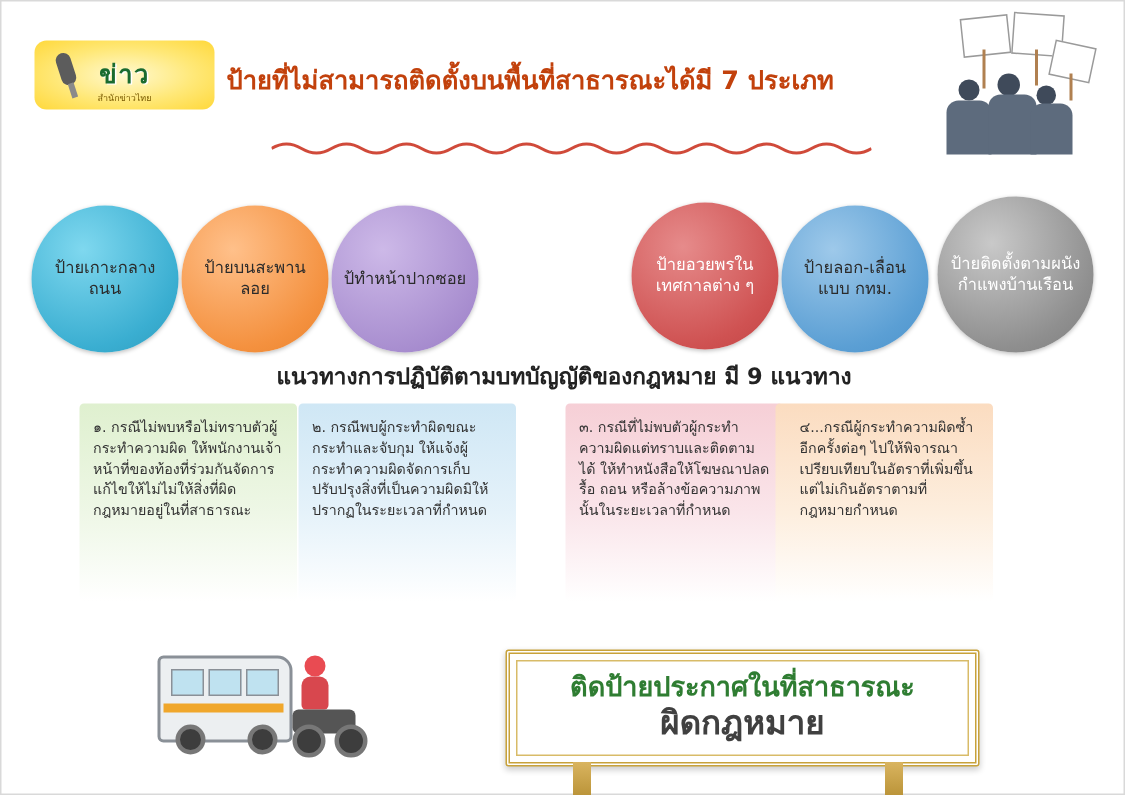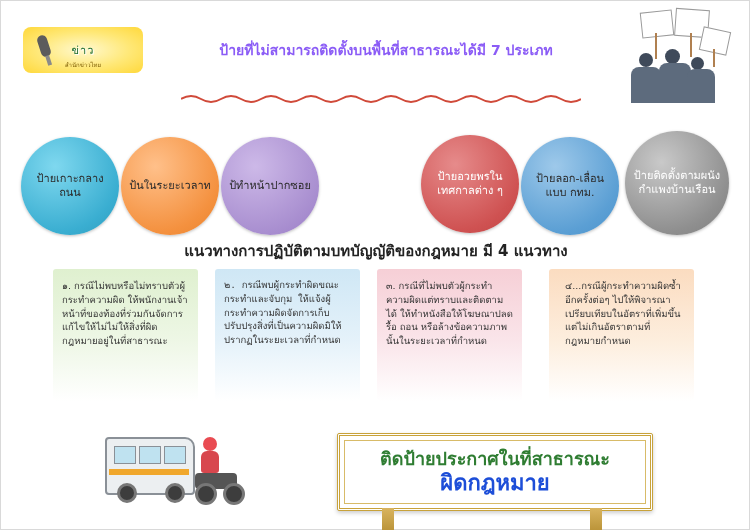--- a/index.html
+++ b/index.html
@@ -35,22 +35,22 @@
     left: 22px; top: 26px;
     width: 120px; height: 46px;
     border-radius: 8px;
     background: radial-gradient(ellipse at 50% 50%, #fff9d0 0%, #ffe877 55%, #ffd83a 100%);
     display: flex;
     align-items: center;
     justify-content: center;
     overflow: hidden;
   }
   .logo-text {
-    font-size: 11px;
-    font-weight: normal;
+    font-size: 17px;
+    font-weight: bold;
     color: #1a6b2f;
     letter-spacing: 1px;
     text-shadow: 1px 1px 0 #ffffff;
     line-height: 1;
     text-align: center;
   }
   .logo-sub {
     position: absolute;
     bottom: 3px;
     left: 0; right: 0;
@@ -71,24 +71,24 @@
     position: absolute;
     left: 3px; top: 21px;
     width: 4px; height: 10px;
     background: #8a8a8a;
   }
 
   .main-title {
     position: absolute;
     left: 150px; top: 38px;
     width: 470px;
-    text-align: center;
-    font-size: 14px;
-    font-weight: bold;
-    color: #8b5cf6;
+    text-align: left;
+    font-size: 17px;
+    font-weight: bold;
+    color: #c2410c;
   }
 
   .squiggle {
     position: absolute;
     left: 180px; top: 92px;
     width: 400px; height: 12px;
   }
 
   
   .people {
@@ -171,23 +171,23 @@
     width: 145px;
     height: 132px;
     border-radius: 3px;
     padding: 10px 9px;
     box-sizing: border-box;
     font-size: 9.5px;
     line-height: 1.45;
     color: #333333;
   }
   .k0 { left: 0px;   background: linear-gradient(180deg, #dff0cf 0%, #eef7e6 55%, #ffffff 100%); }
-  .k1 { left: 162px; background: linear-gradient(180deg, #cfe7f5 0%, #e5f2fa 55%, #ffffff 100%); font-family: Liberation Mono, monospace; }
+  .k1 { left: 146px; background: linear-gradient(180deg, #cfe7f5 0%, #e5f2fa 55%, #ffffff 100%); }
   .k2 { left: 324px; background: linear-gradient(180deg, #f6cfd6 0%, #fae5ea 55%, #ffffff 100%); }
-  .k3 { left: 496px; background: linear-gradient(180deg, #fbdcc0 0%, #fdeede 55%, #ffffff 100%); padding-left: 16px; }
+  .k3 { left: 464px; background: linear-gradient(180deg, #fbdcc0 0%, #fdeede 55%, #ffffff 100%); padding-left: 16px; }
 
   
   .banner {
     position: absolute;
     left: 296px; top: 432px;
     width: 310px; height: 72px;
     background: #ffffff;
     border: 3px double #c8a23a;
     border-radius: 2px;
     box-shadow: 0 2px 4px rgba(0,0,0,0.2);
@@ -204,21 +204,21 @@
   }
   .banner-line1 {
     font-size: 18px;
     font-weight: bold;
     color: #2f7d32;
     line-height: 1.2;
   }
   .banner-line2 {
     font-size: 22px;
     font-weight: bold;
-    color: #1d4ed8;
+    color: #404040;
     line-height: 1.2;
   }
   .banner-post {
     position: absolute;
     top: 72px;
     width: 12px;
     height: 26px;
     background: linear-gradient(180deg, #d9b45f, #b68f33);
   }
   .bp-left { left: 42px; }
@@ -320,37 +320,37 @@
       <div class="body-sh" style="left:36px; top:54px; width:32px; height:40px;"></div>
       <div class="body-sh" style="left:64px; top:60px; width:28px; height:34px;"></div>
     </div>
   </div>
 
   <div class="circles">
     <div class="circle c0">
       <span>ป้ายเกาะกลางถนน</span>
     </div>
     <div class="circle c1">
-      <span>ป้นในระยะเวลาท</span>
+      <span>ป้ายบนสะพานลอย</span>
     </div>
     <div class="circle c2">
       <span>ป้ทำหน้าปากซอย</span>
     </div>
     <div class="circle c5">
       <span>ป้ายลอก-เลื่อนแบบ กทม.</span>
     </div>
     <div class="circle c4">
       <span>ป้ายอวยพรในเทศกาลต่าง ๆ</span>
     </div>
     <div class="circle c6">
       <span>ป้ายติดตั้งตามผนังกำแพงบ้านเรือน</span>
     </div>
   </div>
 
-  <div class="sub-title">แนวทางการปฏิบัติตามบทบัญญัติของกฎหมาย  มี  4  แนวทาง</div>
+  <div class="sub-title">แนวทางการปฏิบัติตามบทบัญญัติของกฎหมาย  มี  9  แนวทาง</div>
 
   <div class="cards">
     <div class="card k0">
       <span>๑. กรณีไม่พบหรือไม่ทราบตัวผู้กระทำความผิด  ให้พนักงานเจ้าหน้าที่ของท้องที่ร่วมกันจัดการแก้ไขให้ไม่ไม่ให้สิ่งที่ผิดกฎหมายอยู่ในที่สาธารณะ</span>
     </div>
     <div class="card k1">
       <span>๒. กรณีพบผู้กระทำผิดขณะกระทำและจับกุม ให้แจ้งผู้กระทำความผิดจัดการเก็บปรับปรุงสิ่งที่เป็นความผิดมิให้ปรากฏในระยะเวลาที่กำหนด</span>
     </div>
     <div class="card k2">
       <span>๓. กรณีที่ไม่พบตัวผู้กระทำความผิดแต่ทราบและติดตามได้ ให้ทำหนังสือให้โฆษณาปลด รื้อ ถอน หรือล้างข้อความภาพนั้นในระยะเวลาที่กำหนด</span>

